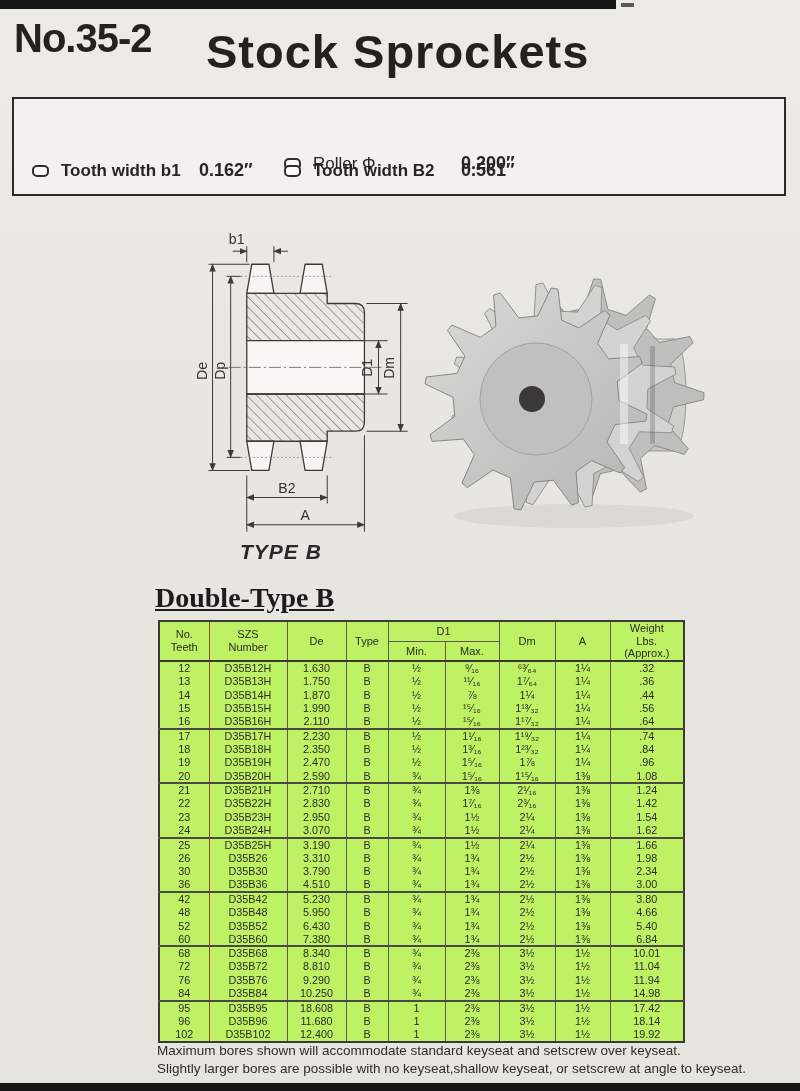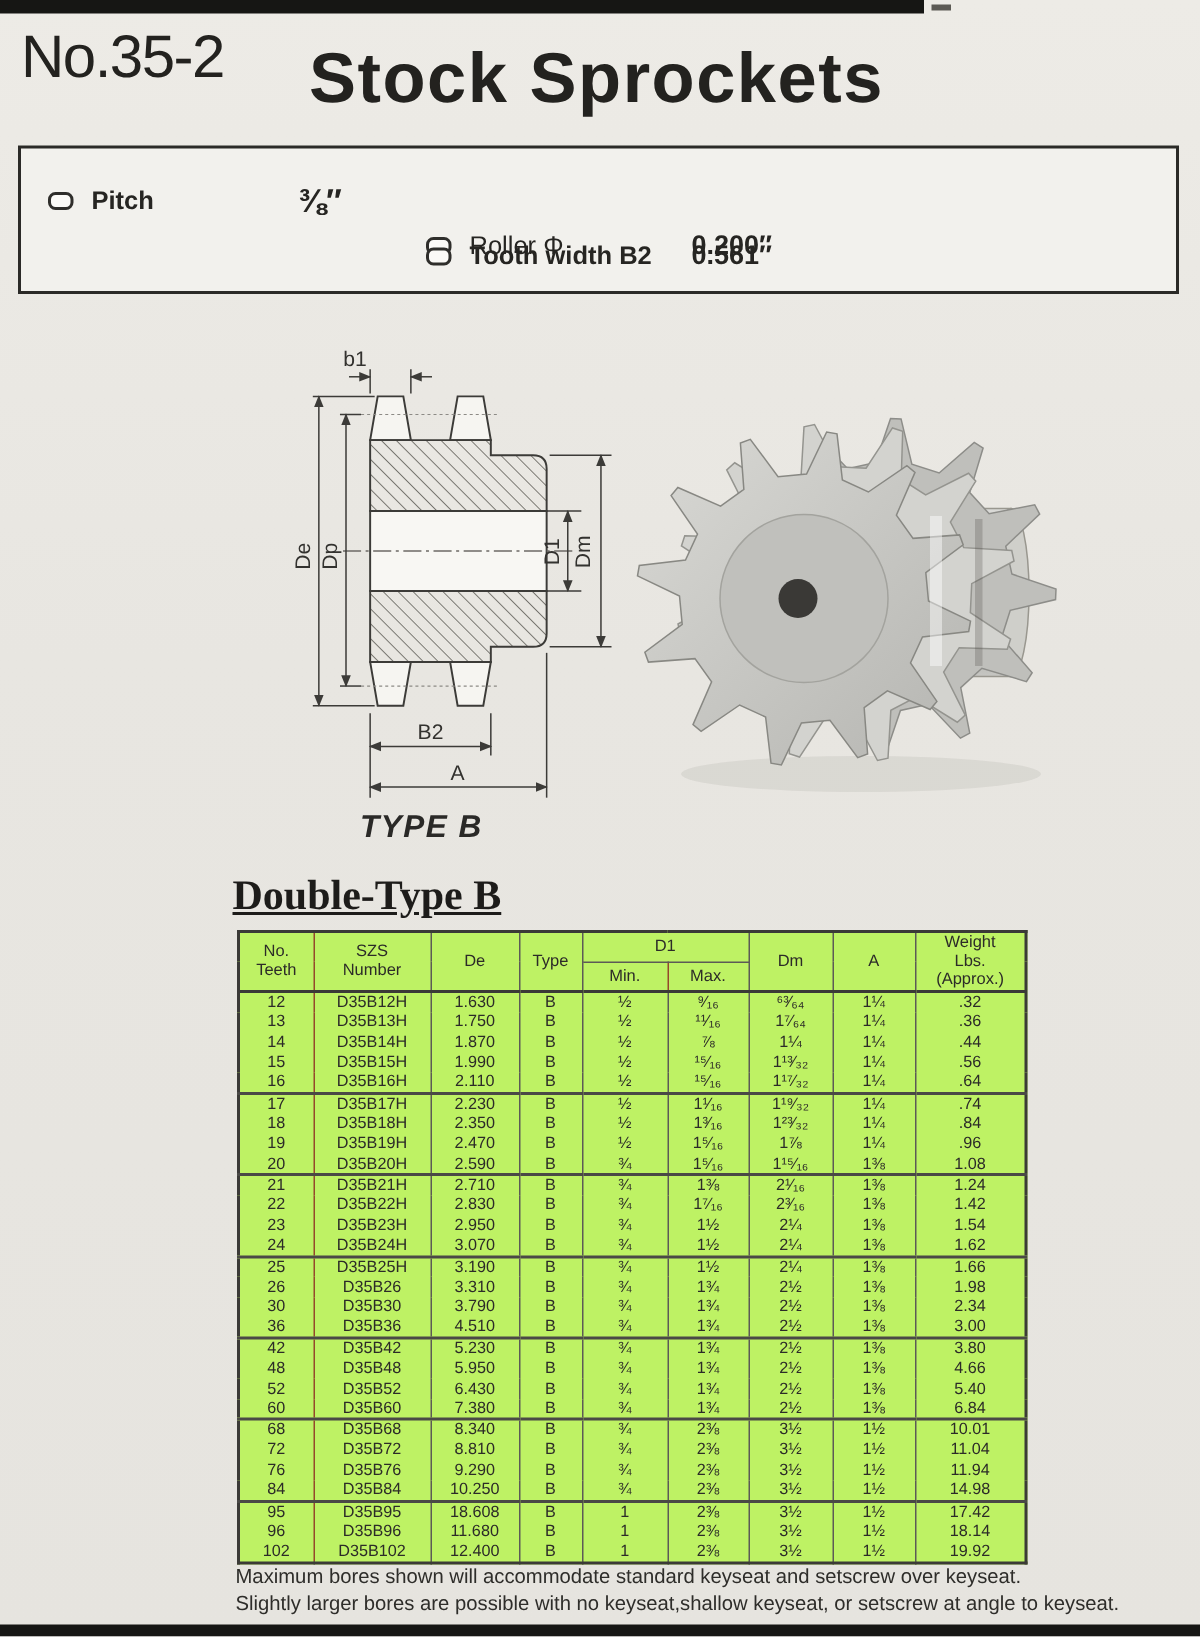--- a/index.html
+++ b/index.html
@@ -10,21 +10,21 @@
     font-family: "Liberation Sans", sans-serif;
     color: #2a2927;
     overflow: hidden;
   }
   .top-bar { position:absolute; left:0; top:0; width:616px; height:9px; background:#161614; }
   .top-dash { position:absolute; left:621px; top:3px; width:13px; height:4px; background:#5c5a55; }
   .bottom-bar { position:absolute; left:0; top:1083px; width:800px; height:8px; background:#161614; }
 
   .doc-number {
     position:absolute; left:14px; top:16px;
-    font-size:40px; font-weight:normal; letter-spacing:-1px; color:#23221f;
+    font-size:40px; font-weight:bold; letter-spacing:-1px; color:#23221f;
   }
   .page-title {
     position:absolute; left:206px; top:24px;
     font-size:47px; font-weight:bold; letter-spacing:1px; color:#23221f;
   }
 
   .specs-box {
     position:absolute; left:12px; top:97px; width:774px; height:99px;
     border:2.5px solid #2b2a27; background:#f2f1ed;
   }
@@ -86,29 +86,29 @@
 </head>
 <body>
 
 <div class="top-bar"></div>
 <div class="top-dash"></div>
 
 <div class="doc-number">No.35-2</div>
 <div class="page-title">Stock Sprockets</div>
 
 <div class="specs-box">
-  <div class="spec" id="spec-pitch">
-    <span class="cbx"></span>
-    <span class="lbl">Pitch</span>
-    <span class="val">⅜″</span>
-  </div>
   <div class="spec" id="spec-roller">
     <span class="cbx"></span>
     <span class="lbl">Roller Φ</span>
     <span class="val">0.200″</span>
+  </div>
+  <div class="spec" id="spec-b1">
+    <span class="cbx"></span>
+    <span class="lbl">Tooth width b1</span>
+    <span class="val">0.162″</span>
   </div>
   <div class="spec" id="spec-b2">
     <span class="cbx"></span>
     <span class="lbl">Tooth width B2</span>
     <span class="val">0.561″</span>
   </div>
 </div>
 
 <div class="drawing-wrap">
   <svg viewBox="0 0 260 350">

